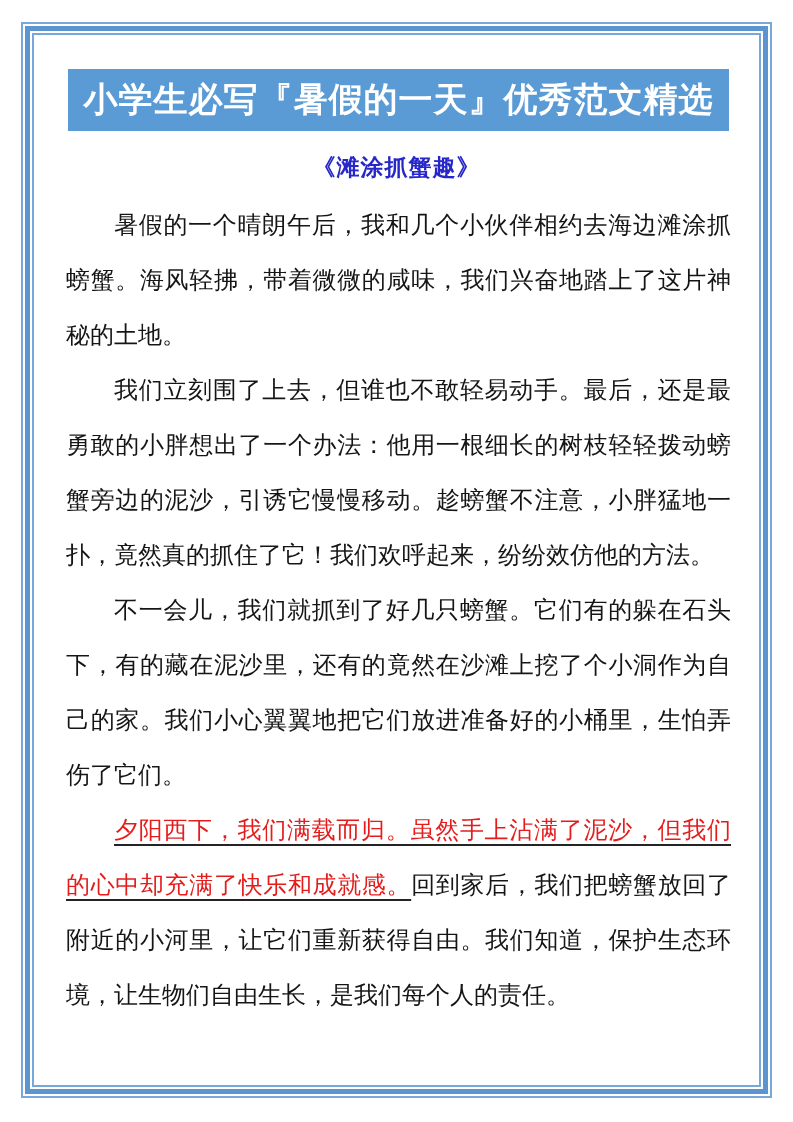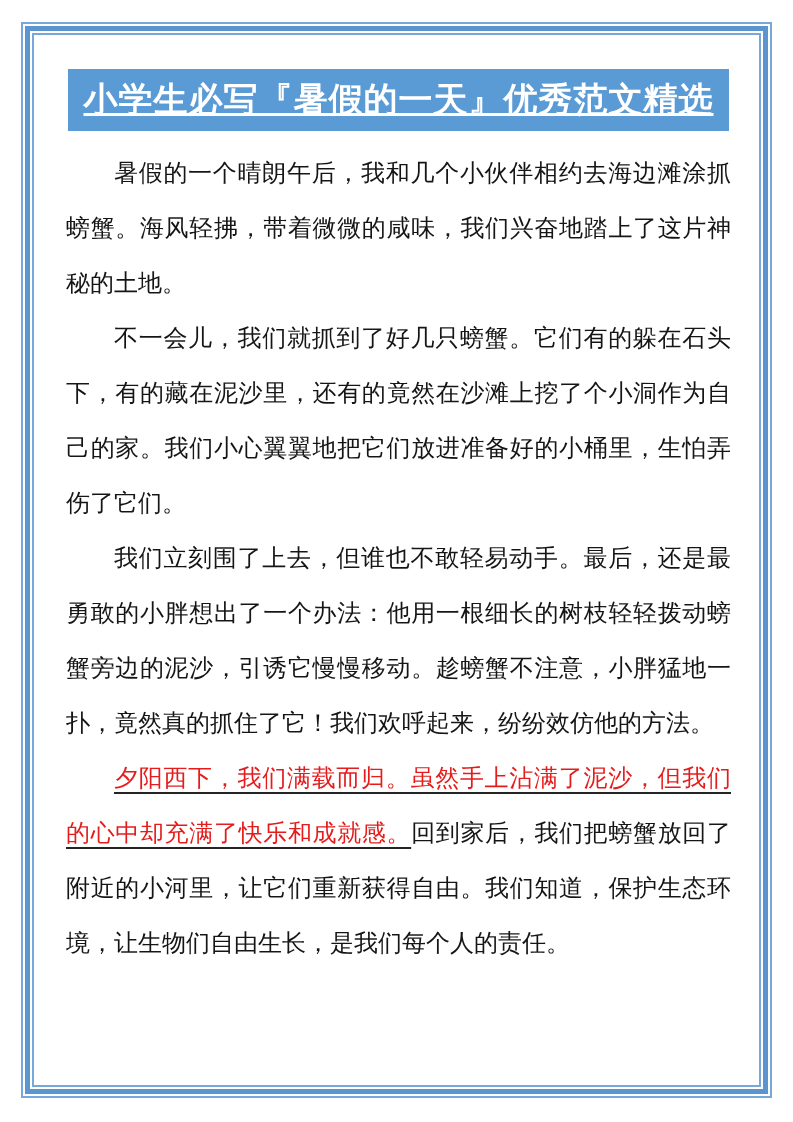--- a/index.html
+++ b/index.html
@@ -18,21 +18,21 @@
   .frame-inner{
     width:100%;height:100%;border:2px solid #78a7da;box-sizing:border-box;
     position:relative;overflow:hidden;
   }
   .banner{
     margin:34px 30px 0 34px;height:62px;background:#5b9bd5;
     display:flex;align-items:center;justify-content:center;
   }
   .banner-title{
     color:#ffffff;font-size:34px;letter-spacing:1px;white-space:nowrap;
-    font-family:"Liberation Serif","DejaVu Serif",serif;font-weight:600;text-decoration:underline;
+    font-family:"Liberation Serif","DejaVu Serif",serif;font-weight:600;
   }
   .essay-title{
     margin:21px 0 0 0;text-align:center;
     color:#2626c9;font-size:23px;font-weight:bold;letter-spacing:1px;
   }
   .essay-body{
     margin:14px 28px 0 32px;
     font-size:24px;line-height:55px;color:#151515;
     text-align:justify;font-weight:500;
   }
@@ -49,23 +49,24 @@
 <body>
 
 <div class="frame-outer">
   <div class="frame-mid">
     <div class="frame-inner">
 
       <div class="banner">
         <span class="banner-title">小学生必写『暑假的一天』优秀范文精选</span>
       </div>
 
+      <h2 class="essay-title">《滩涂抓蟹趣》</h2>
 
       <div class="essay-body" id="essay-body">
           <p><span class="seg-normal">暑假的一个晴朗午后，我和几个小伙伴相约去海边滩涂抓螃蟹。海风轻拂，带着微微的咸味，我们兴奋地踏上了这片神秘的土地。</span></p>
+          <p><span class="seg-normal">我们立刻围了上去，但谁也不敢轻易动手。最后，还是最勇敢的小胖想出了一个办法：他用一根细长的树枝轻轻拨动螃蟹旁边的泥沙，引诱它慢慢移动。趁螃蟹不注意，小胖猛地一扑，竟然真的抓住了它！我们欢呼起来，纷纷效仿他的方法。</span></p>
           <p><span class="seg-normal">不一会儿，我们就抓到了好几只螃蟹。它们有的躲在石头下，有的藏在泥沙里，还有的竟然在沙滩上挖了个小洞作为自己的家。我们小心翼翼地把它们放进准备好的小桶里，生怕弄伤了它们。</span></p>
-          <p><span class="seg-normal">我们立刻围了上去，但谁也不敢轻易动手。最后，还是最勇敢的小胖想出了一个办法：他用一根细长的树枝轻轻拨动螃蟹旁边的泥沙，引诱它慢慢移动。趁螃蟹不注意，小胖猛地一扑，竟然真的抓住了它！我们欢呼起来，纷纷效仿他的方法。</span></p>
           <p><span class="seg-red">夕阳西下，我们满载而归。虽然手上沾满了泥沙，但我们的心中却充满了快乐和成就感。</span><span class="seg-normal">回到家后，我们把螃蟹放回了附近的小河里，让它们重新获得自由。我们知道，保护生态环境，让生物们自由生长，是我们每个人的责任。</span></p>
         </div>
 
     </div>
   </div>
 </div>
 
 </body></html>

